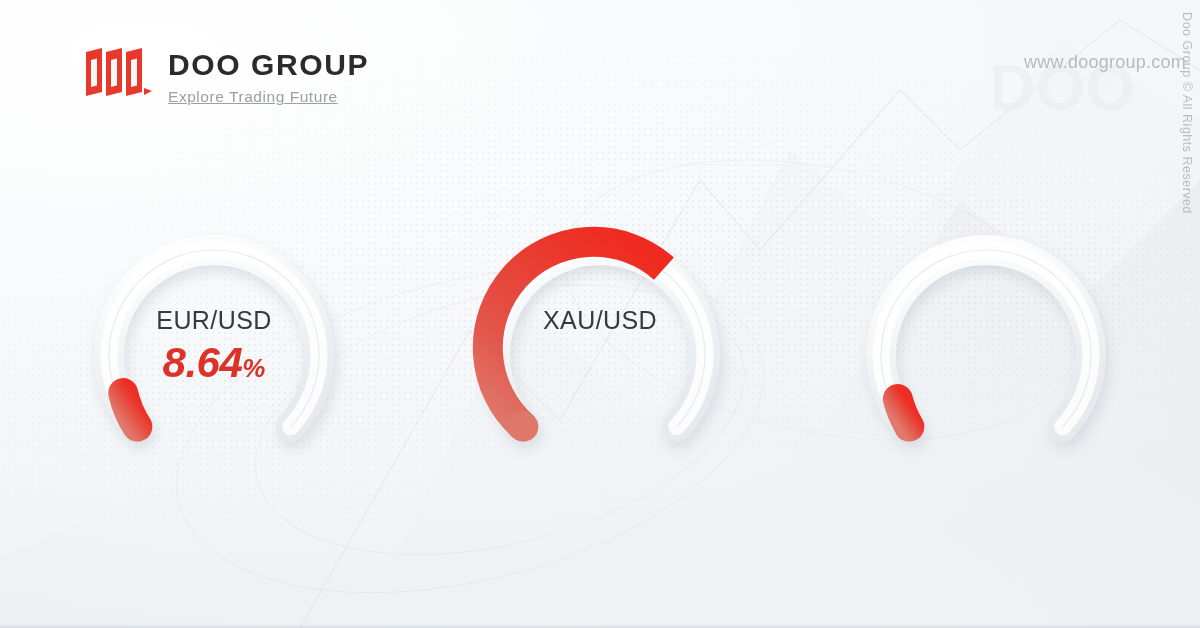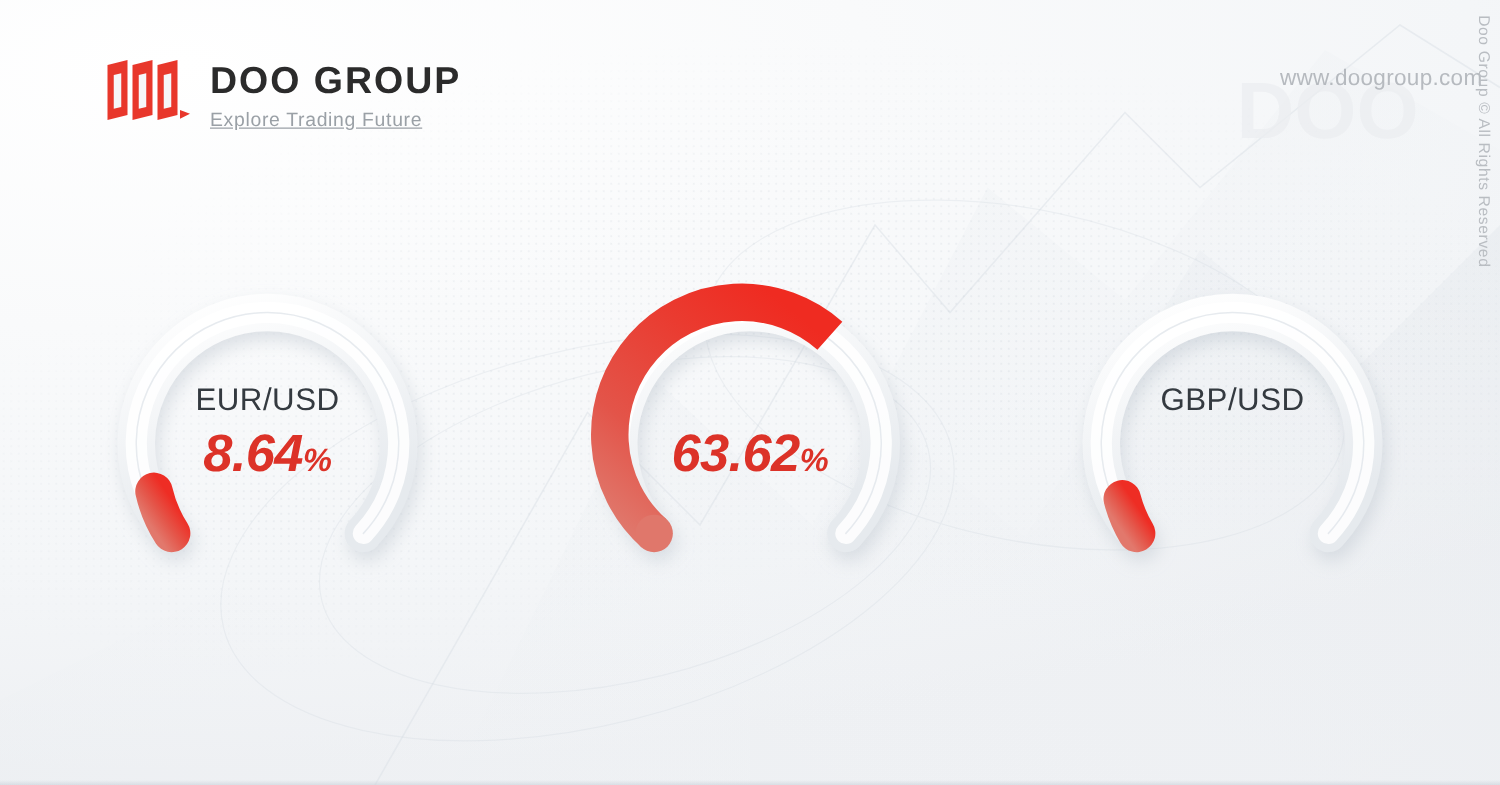--- a/index.html
+++ b/index.html
@@ -194,23 +194,21 @@
           <filter id="sh2" x="-30%" y="-30%" width="160%" height="170%">
             <feDropShadow dx="3" dy="7" stdDeviation="7" flood-color="#b9c2cc" flood-opacity=".45"></feDropShadow>
           </filter>
         </defs>
         <path d="M 69.3 218.7 A 105 105 0 1 1 222.7 218.7" fill="none" stroke="url(#trk2)" stroke-width="30" stroke-linecap="round" filter="url(#sh2)"></path>
         <path d="M 69.3 218.7 A 105 105 0 1 1 222.7 218.7" fill="none" stroke="#ffffff" stroke-width="17" stroke-linecap="round" opacity=".85"></path>
         <path d="M 69.3 218.7 A 105 105 0 1 1 222.7 218.7" fill="none" stroke="#dfe4e9" stroke-width="1.2" stroke-linecap="round" opacity=".75"></path>
         <path d="M 69.3 218.7 A 105 105 0 1 1 209.9 60.6" fill="none" stroke="url(#arc2)" stroke-width="30" stroke-linecap="butt"></path>
         <circle cx="69.3" cy="218.7" r="15" fill="#e0776b"></circle>
       </svg>
-      <div class="gauge-value">
-        <span class="num">63.62</span><span class="pct">%</span>
-      </div>
+      <div class="gauge-label">XAU/USD</div>
     </div>
 
     <div class="gauge" style="left:840px;">
       <svg viewBox="0 0 292 272" aria-hidden="true">
         <defs>
           <linearGradient id="trk3" x1="0" y1="0" x2="0.35" y2="1">
             <stop offset="0%" stop-color="#ffffff"></stop>
             <stop offset="48%" stop-color="#f3f5f7"></stop>
             <stop offset="100%" stop-color="#e6eaee"></stop>
           </linearGradient>
@@ -221,17 +219,16 @@
           </linearGradient>
           <filter id="sh3" x="-30%" y="-30%" width="160%" height="170%">
             <feDropShadow dx="3" dy="7" stdDeviation="7" flood-color="#b9c2cc" flood-opacity=".45"></feDropShadow>
           </filter>
         </defs>
         <path d="M 69.3 218.7 A 105 105 0 1 1 222.7 218.7" fill="none" stroke="url(#trk3)" stroke-width="30" stroke-linecap="round" filter="url(#sh3)"></path>
         <path d="M 69.3 218.7 A 105 105 0 1 1 222.7 218.7" fill="none" stroke="#ffffff" stroke-width="17" stroke-linecap="round" opacity=".85"></path>
         <path d="M 69.3 218.7 A 105 105 0 1 1 222.7 218.7" fill="none" stroke="#dfe4e9" stroke-width="1.2" stroke-linecap="round" opacity=".75"></path>
         <path d="M 69.3 218.7 A 105 105 0 0 1 57.8 191.1" fill="none" stroke="url(#arc3)" stroke-width="30" stroke-linecap="round"></path>
       </svg>
-      <div class="gauge-label">GBP/USD</div>
     </div>
 
   </div>
 </div>
 
 </body></html>

